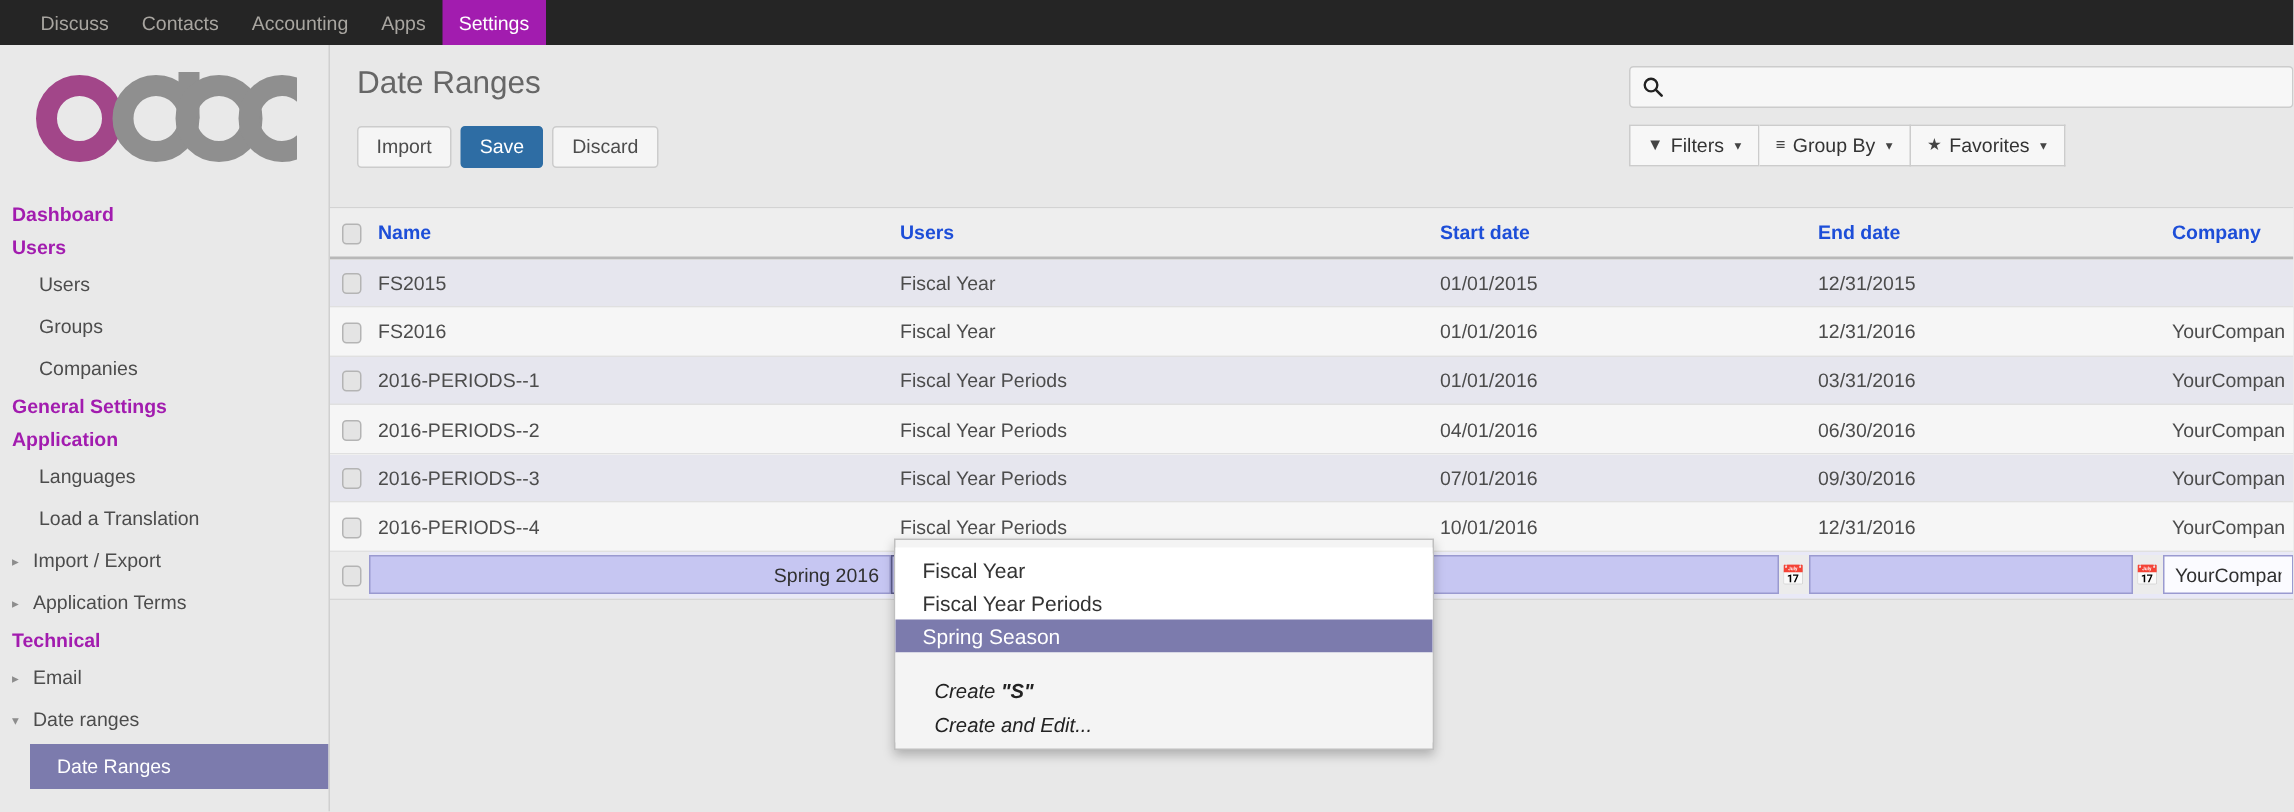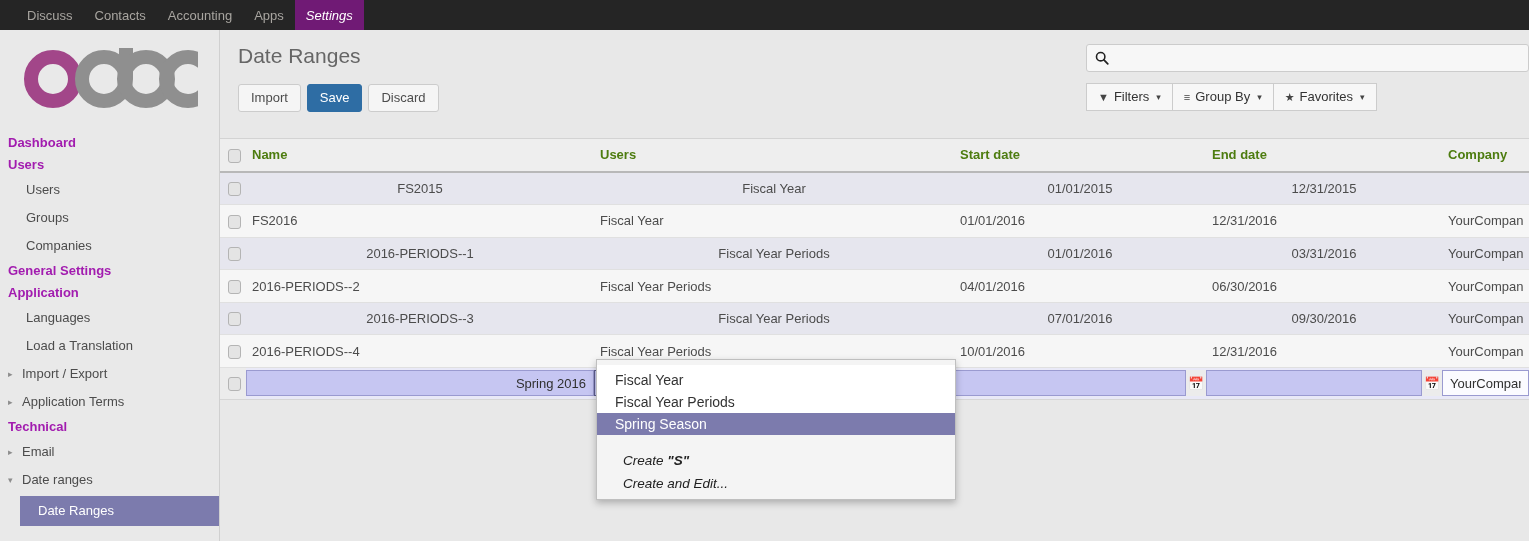--- a/index.html
+++ b/index.html
@@ -23,23 +23,22 @@
   }
   .nav-item {
     display: flex; align-items: center;
     padding: 0 11px;
     color: #a8a5a0;
     font-size: 13px;
     cursor: pointer;
     white-space: nowrap;
   }
   .nav-item.active {
-    background: #701a75;
+    background: #a21caf;
     color: #ffffff;
-    font-style: italic;
   }
 
   
   .app {
     display: flex;
     height: 511px;
     align-items: stretch;
   }
 
   
@@ -195,36 +194,36 @@
   table.list {
     width: 1309px;
     border-collapse: collapse;
     table-layout: fixed;
     font-size: 13px;
   }
   table.list th {
     text-align: left;
     font-weight: bold;
     font-size: 13px;
-    color: #4d7c0f;
+    color: #1d4ed8;
     background: #eeeeee;
     padding: 8px 6px;
     border-bottom: 2px solid #b8b8b8;
     height: 31px;
     white-space: nowrap;
   }
   table.list td {
     padding: 8px 6px;
     color: #4c4c4c;
     border-bottom: 1px solid #e0e0e0;
     height: 30px;
     white-space: nowrap;
     overflow: hidden;
   }
-  tr.odd td { background: #e6e6ee; text-align: center; }
+  tr.odd td { background: #e6e6ee; }
   tr.even td { background: #f6f6f6; }
   .col-cb    { width: 26px; padding-left: 8px !important; }
   .col-name  { width: 348px; }
   .col-type  { width: 360px; }
   .col-start { width: 252px; margin-left: 23px; }
   .col-end   { width: 236px; }
   .col-comp  { width: 87px; }
 
   .cb {
     width: 13px; height: 14px;

